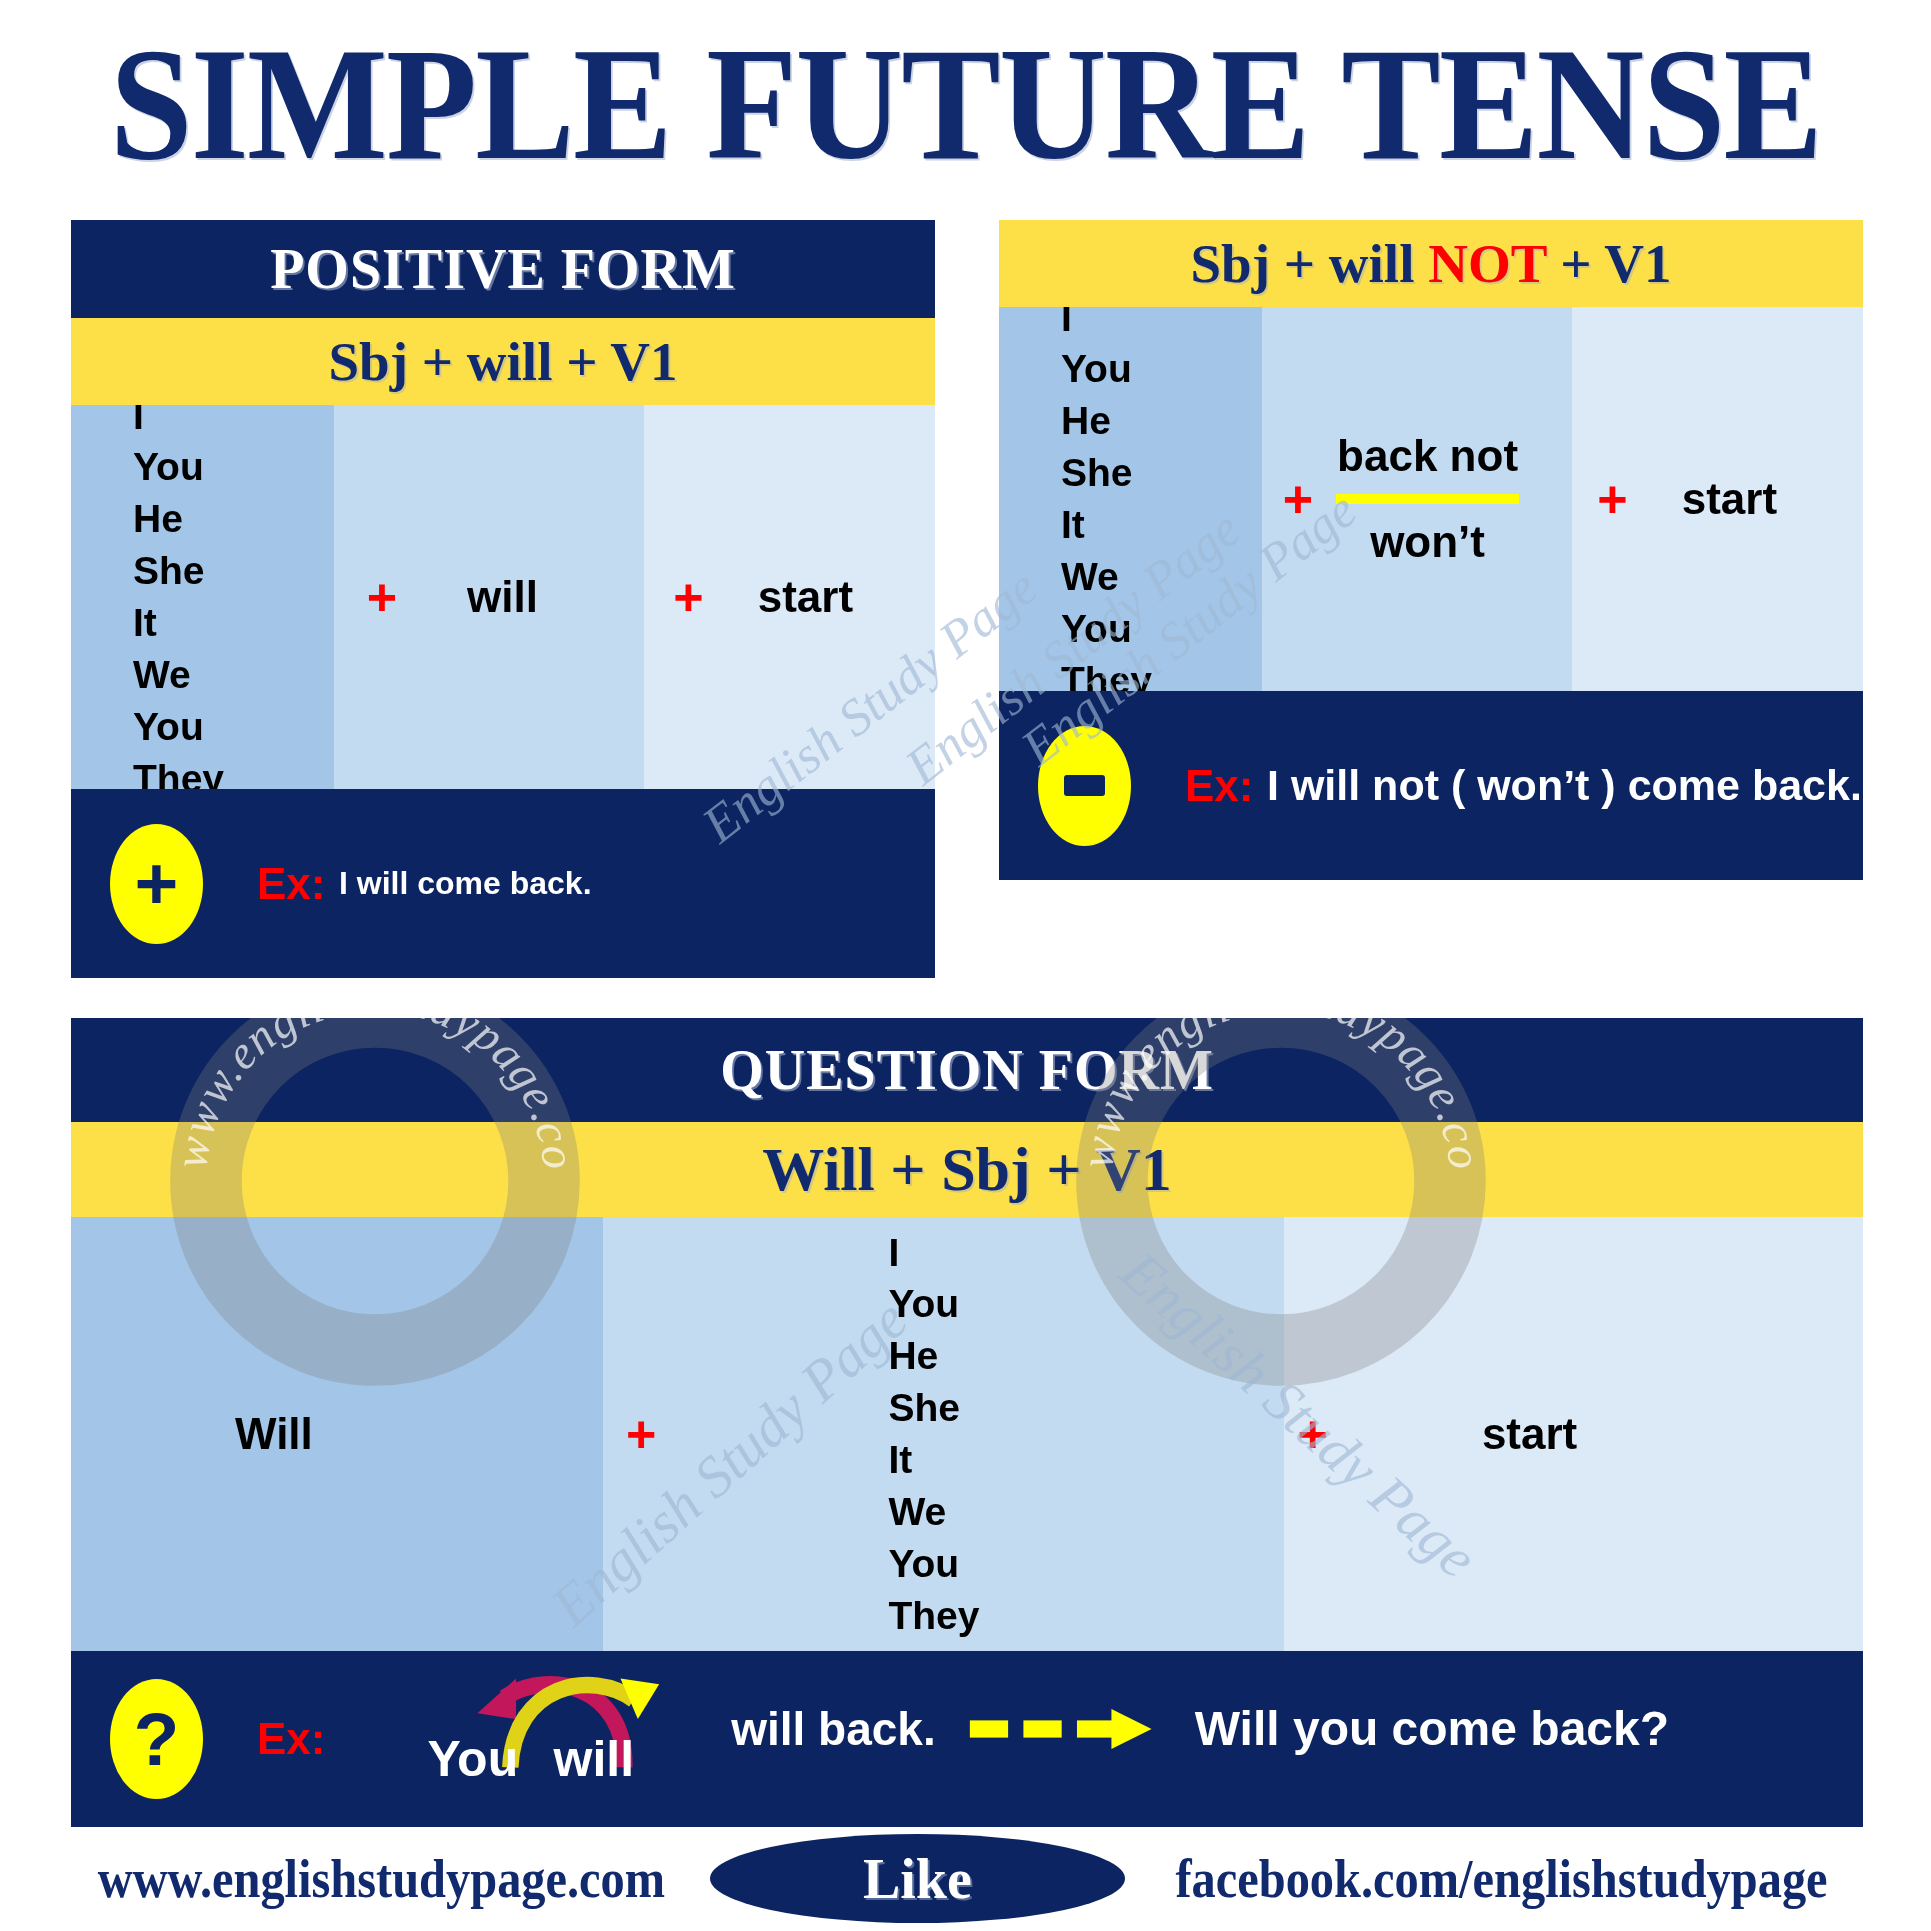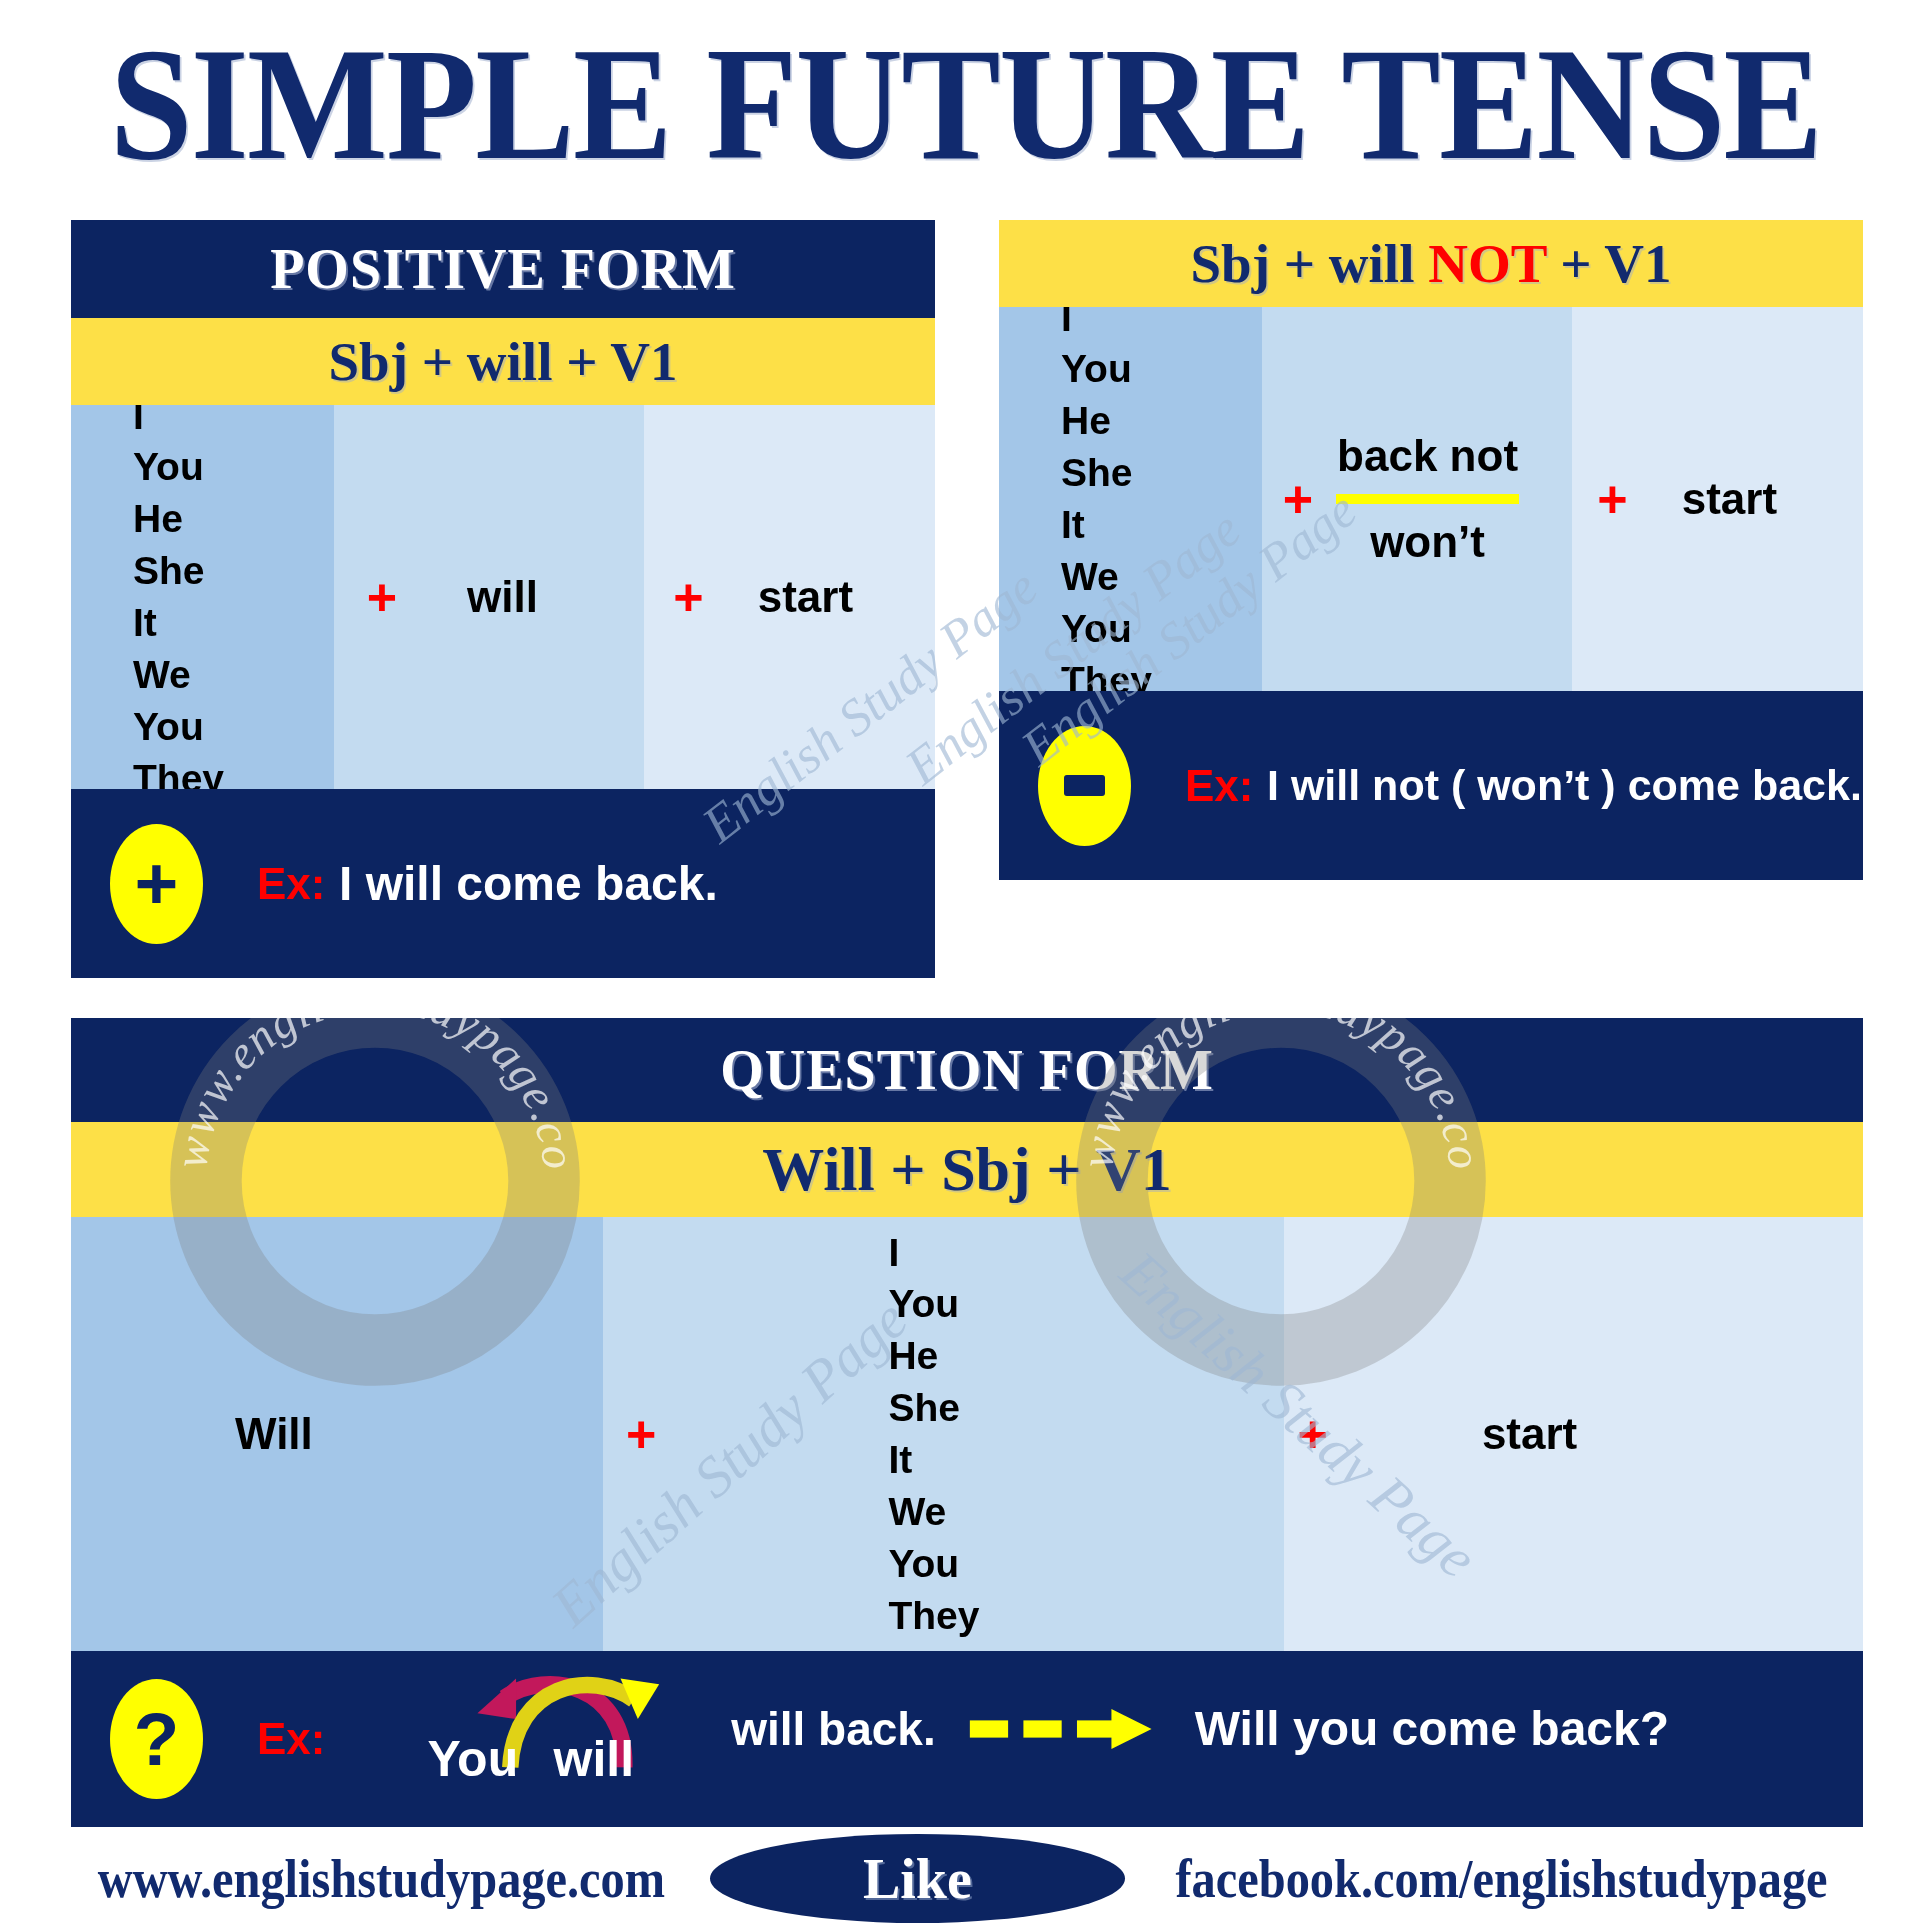--- a/index.html
+++ b/index.html
@@ -116,21 +116,21 @@
 
   .exlabel{
     color:#ff0000; font-weight:bold;
     font-family:"Liberation Sans", sans-serif;
     font-size:44px;
     margin-left:54px;
   }
   .extext{
     color:#ffffff;
     font-family:"Liberation Sans", sans-serif;
-    font-size:48px;
+    font-size:32px;
     font-weight:600;
     margin-left:13.5px;
     white-space:nowrap;
   }
   .panel-neg .extext{font-size:43px;}
 
   
   .qfoot-wrap{position:relative;display:flex;align-items:center;width:100%;height:100%;}
   .swapwrap{position:relative;margin-left:77px;width:319px;height:176px;}
   .swapwrap svg{position:absolute;left:0;top:7.7px;}

